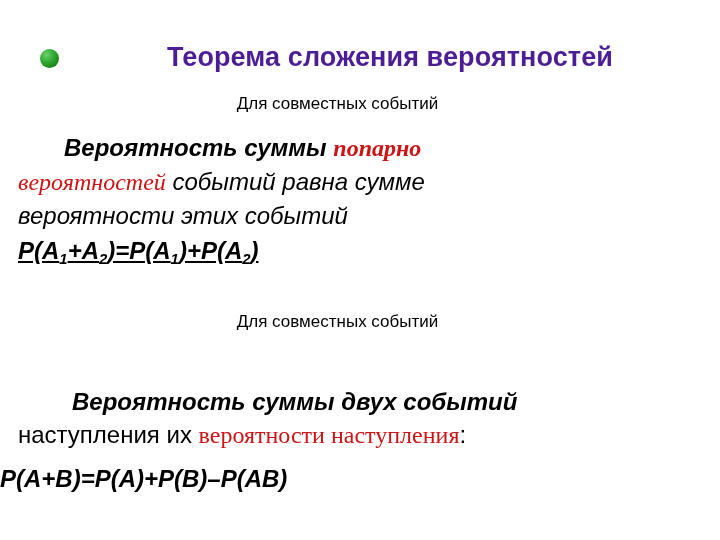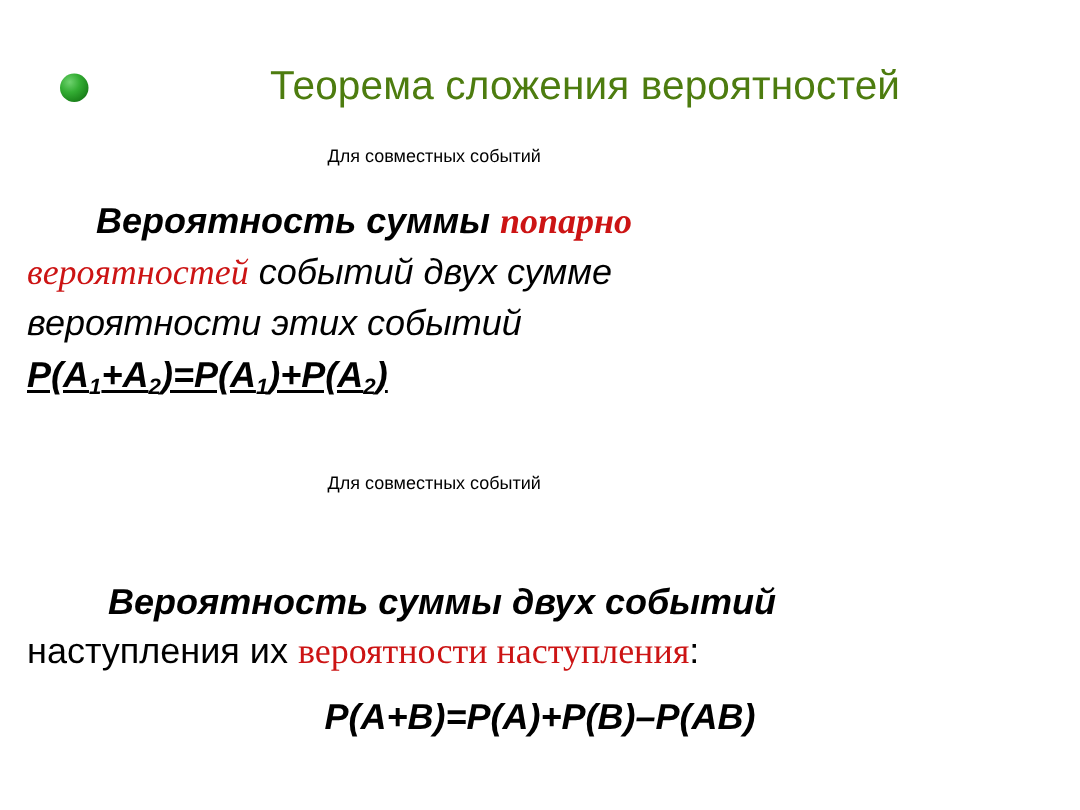--- a/index.html
+++ b/index.html
@@ -40,39 +40,40 @@
     border-radius: 50%;
     background: radial-gradient(circle at 34% 30%, #6fd26f 0%, #33ad33 38%, #1f8a1f 68%, #0c5f0c 100%);
   }
   .title-text {
     position: absolute;
     left: 90px;
     top: 0;
     width: 600px;
     text-align: center;
     font-family: "Liberation Sans", sans-serif;
-    font-weight: normal;
+    font-weight: bold;
     font-size: 27px;
     line-height: 34px;
-    color: #4d7c0f;
+    color: #4c1d95;
     letter-spacing: 0.1px;
     white-space: nowrap;
   }
 
   
   .caption {
     position: absolute;
     width: 579px;
     text-align: center;
     font-family: "Liberation Sans", sans-serif;
     font-weight: normal;
     font-style: normal;
-    font-size: 12px;
+    font-size: 17px;
     line-height: 22px;
     color: #000000;
+    padding-left: 48px;
   }
   .caption-1 { left: 0; top: 93px; }
   .caption-2 { left: 0; top: 311px; }
 
   
   .block {
     position: absolute;
     font-family: "Liberation Sans", sans-serif;
     font-style: italic;
     font-size: 24px;
@@ -132,40 +133,39 @@
     font-style: normal;
     font-weight: normal;
     text-indent: 0;
   }
 
   
   .formula-2 {
     left: 0;
     top: 464px;
     width: 720px;
-    text-align: center;
     white-space: nowrap;
   }
 </style>
 </head>
 <body>
 
 <div class="slide">
 
   <div class="title-row">
     <span class="bullet"></span>
     <div class="title-text">Теорема сложения вероятностей</div>
   </div>
 
   <div class="caption caption-1">Для совместных событий</div>
 
   <div class="block block-1">
     <span class="bold">Вероятность суммы </span><span class="bold red">попарно</span>
     <span class="line2">
-      <span class="red">вероятностей</span><span> событий двух сумме</span>
+      <span class="red">вероятностей</span><span> событий равна сумме</span>
     </span>
     <span class="line3">вероятности этих событий</span>
   </div>
 
   <div class="formula formula-1">
     <span>P(A</span><sub>1</sub><span>+A</span><sub>2</sub><span>)=P(A</span><sub>1</sub><span>)+P(A</span><sub>2</sub><span>)</span>
   </div>
 
   <div class="caption caption-2">Для совместных событий</div>
 

